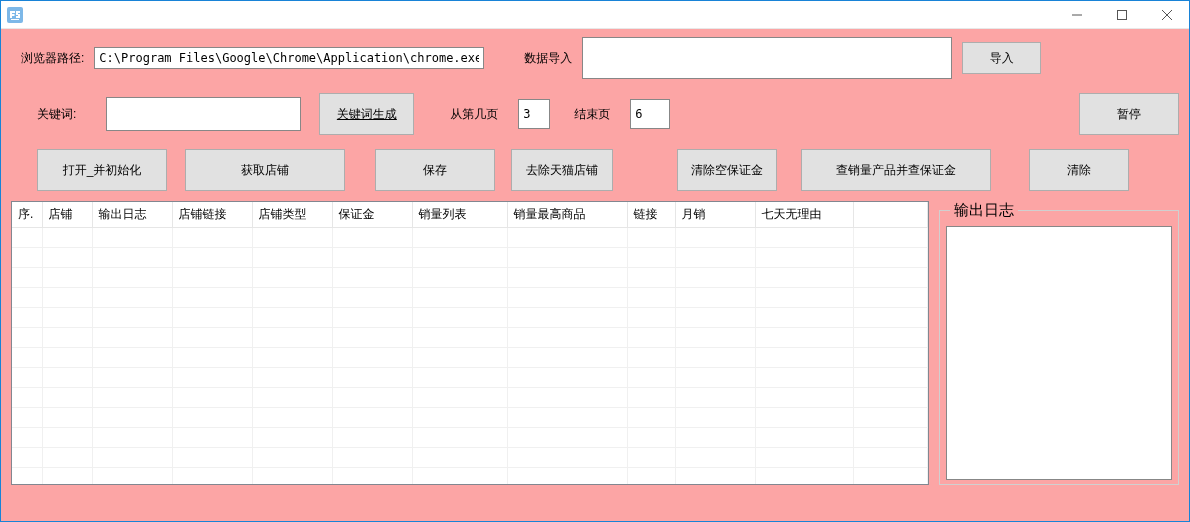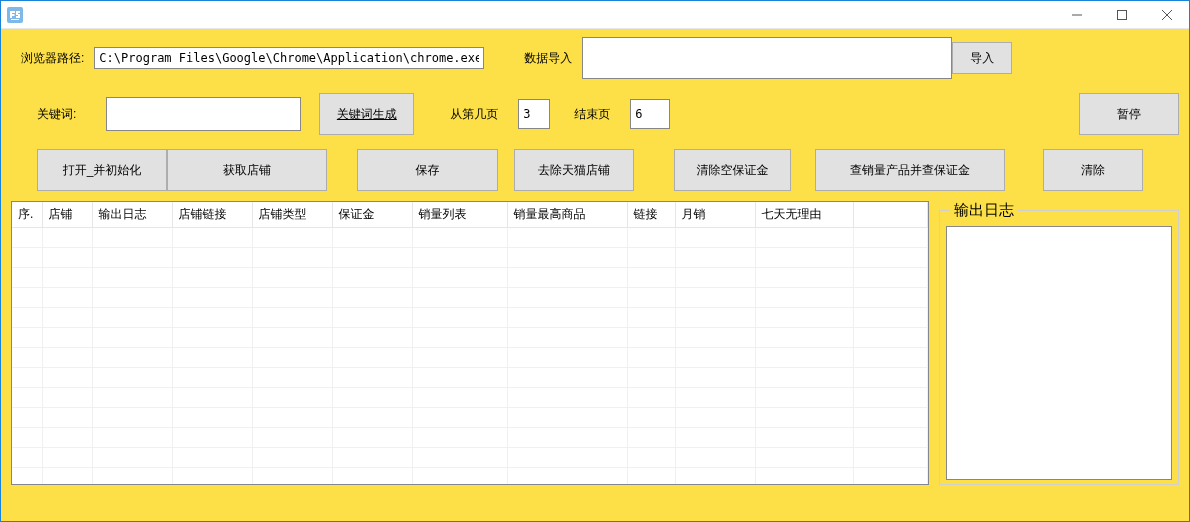--- a/index.html
+++ b/index.html
@@ -43,21 +43,21 @@
   width: 45px;
   height: 100%;
   display: flex;
   align-items: center;
   justify-content: center;
   color: #555;
   cursor: pointer;
 }
 .client {
   flex: 1;
-  background: #fde047;
+  background: #fca5a5;
   padding: 8px 10px 10px 10px;
   position: relative;
 }
 .row1 {
   display: flex;
   align-items: center;
   height: 42px;
   gap: 0;
 }
 .lbl { color: #000; white-space: nowrap; }
@@ -193,41 +193,41 @@
     </div>
   </div>
 
   <div class="client">
 
     <div class="row1">
       <span class="lbl" style="margin-left:10px;">浏览器路径:</span>
       <input class="input" style="width: 390px; margin-left: 10px; font-family: SimSun, monospace;" value="C:\Program Files\Google\Chrome\Application\chrome.exe">
       <span class="lbl" style="margin-left:40px;">数据导入</span>
       <input class="tall-input" style="width: 370px; margin-left: 10px;" value="">
-      <button class="btn" style="width:60px; height:32px; ">导入</button>
+      <button class="btn" style="width:79px; height:32px; margin-left:10px;">导入</button>
     </div>
 
     <div class="row2">
       <span class="lbl" style="margin-left:26px;">关键词:</span>
       <input class="input" style="width: 195px; height: 34px; margin-left: 30px;" value="">
       <button class="btn" style="width:95px; height:42px; margin-left:18px;text-decoration:underline;">关键词生成</button>
       <span class="lbl" style="margin-left:36px;text-align:center;">从第几页</span>
       <input class="input" style="width: 32px; height: 30px; margin-left: 20px;" value="3">
       <span class="lbl" style="margin-left:24px;">结束页</span>
       <input class="input" style="width: 40px; height: 30px; margin-left: 20px;" value="6">
       <div style="flex:1"></div>
       <button class="btn" style="width:100px; height:42px;">暂停</button>
     </div>
 
     <div class="row3">
       <button class="btn" style="width:130px; height:42px; margin-left:26px;">打开_并初始化</button>
-      <button class="btn" style="width:160px; height:42px; ">获取店铺</button>
-      <button class="btn" style="width:141px; height:42px; margin-left:30px;">保存</button>
-      <button class="btn" style="width:120px; height:42px; margin-left:16px;">去除天猫店铺</button>
-      <button class="btn" style="width:117px; height:42px; margin-left:40px;">清除空保证金</button>
+      <button class="btn" style="width:160px; height:42px; margin-left:18px;">获取店铺</button>
+      <button class="btn" style="width:120px; height:42px; margin-left:30px;">保存</button>
+      <button class="btn" style="width:102px; height:42px; margin-left:16px;">去除天猫店铺</button>
+      <button class="btn" style="width:100px; height:42px; margin-left:64px;">清除空保证金</button>
       <button class="btn" style="width:190px; height:42px; margin-left:24px;">查销量产品并查保证金</button>
       <button class="btn" style="width:100px; height:42px; margin-left:38px;">清除</button>
     </div>
 
     <div class="content-row">
       <div class="table-wrap">
         <table class="grid">
           <colgroup>
             <col style="width:30px">
             <col style="width:50px">

